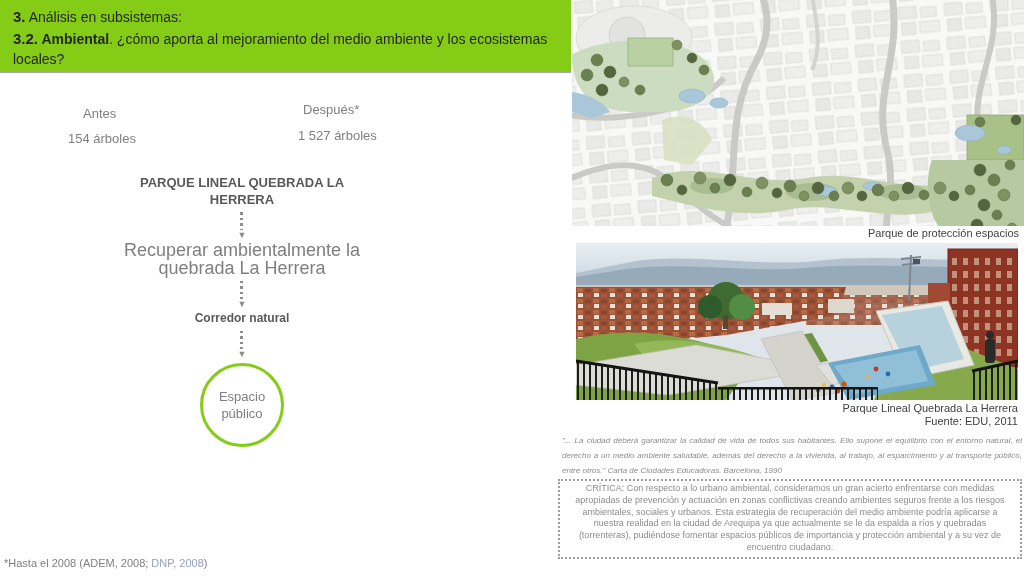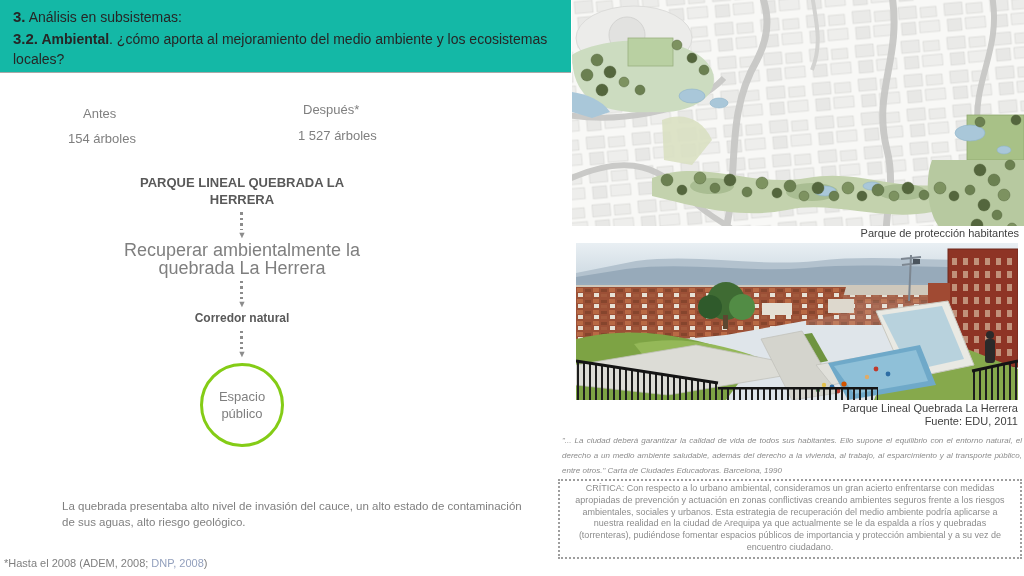--- a/index.html
+++ b/index.html
@@ -4,21 +4,21 @@
 <style>
   html,body{margin:0;padding:0;background:#ffffff;}
   #slide{
     position:relative;width:1024px;height:576px;overflow:hidden;background:#ffffff;
     font-family:"Liberation Sans","DejaVu Sans",sans-serif;
   }
   .abs{position:absolute;}
 
   
   .header{
-    left:0;top:0;width:571px;height:73px;background:#14b8a6;
+    left:0;top:0;width:571px;height:73px;background:#84cc16;
     border-bottom:1px solid #a9a9a8;box-sizing:border-box;
     padding:7px 12px 0 13px;color:#262626;
   }
   .h-line1{font-size:14px;line-height:20px;}
   .h-line2{font-size:14px;line-height:20px;margin-top:2px;width:548px;}
   .h-num{font-weight:bold;font-size:15px;}
   .h-bold{font-weight:bold;}
 
   
   .cmp{color:#7f7f7f;font-size:13px;text-align:left;}
@@ -102,21 +102,20 @@
     <div class="flow-step3">Corredor natural</div>
     <div class="arrow">
       <div class="arrow-dots"></div>
       <div class="arrow-head">▼</div>
     </div>
     <div class="circle">
       <span>Espacio público</span>
     </div>
   </div>
 
-  <div class="abs left-paragraph">La quebrada presentaba  alto nivel de invasión del cauce, un alto estado de contaminación de sus aguas, alto riesgo geológico.</div>
   <div class="abs footnote"><span>*Hasta el 2008 (ADEM, 2008; </span><span class="fn-alt">DNP, 2008</span><span>)</span></div>
 
   <div class="abs map-wrap">
     <svg width="452" height="240" viewBox="0 0 452 240">
       <defs>
         <pattern id="blk" width="46" height="34" patternUnits="userSpaceOnUse" patternTransform="rotate(-5)">
           <rect x="2" y="2" width="18" height="12" fill="#eaeae8" stroke="#d8d8d5" stroke-width="0.7"></rect>
           <rect x="24" y="4" width="16" height="10" fill="#ececea" stroke="#d8d8d5" stroke-width="0.7"></rect>
           <rect x="4" y="18" width="14" height="12" fill="#e8e8e6" stroke="#d8d8d5" stroke-width="0.7"></rect>
           <rect x="22" y="18" width="20" height="11" fill="#eeeeec" stroke="#d8d8d5" stroke-width="0.7"></rect>
@@ -193,21 +192,21 @@
           <circle cx="412" cy="205" r="6" fill="#54663d"></circle>
         <circle cx="425" cy="215" r="5" fill="#6b8051"></circle>
           <circle cx="405" cy="225" r="6" fill="#54663d"></circle>
         <circle cx="438" cy="165" r="5" fill="#6b8051"></circle>
           <circle cx="440" cy="228" r="5" fill="#7d9260"></circle>
         <circle cx="408" cy="122" r="5" fill="#6b8051"></circle>
           <circle cx="444" cy="120" r="5" fill="#54663d"></circle>
       </g>
     </svg>
     <div class="map-caption-band">
-      <div class="map-caption">Parque de protección habitantes</div>
+      <div class="map-caption">Parque de protección espacios</div>
     </div>
   </div>
 
   <div class="abs photo-wrap">
     <svg width="442" height="157" viewBox="0 0 442 157">
       <defs>
         <linearGradient id="sky" x1="0" y1="0" x2="0" y2="1">
           <stop offset="0" stop-color="#e9eff3"></stop>
             <stop offset="1" stop-color="#c6d4de"></stop>
         </linearGradient>

